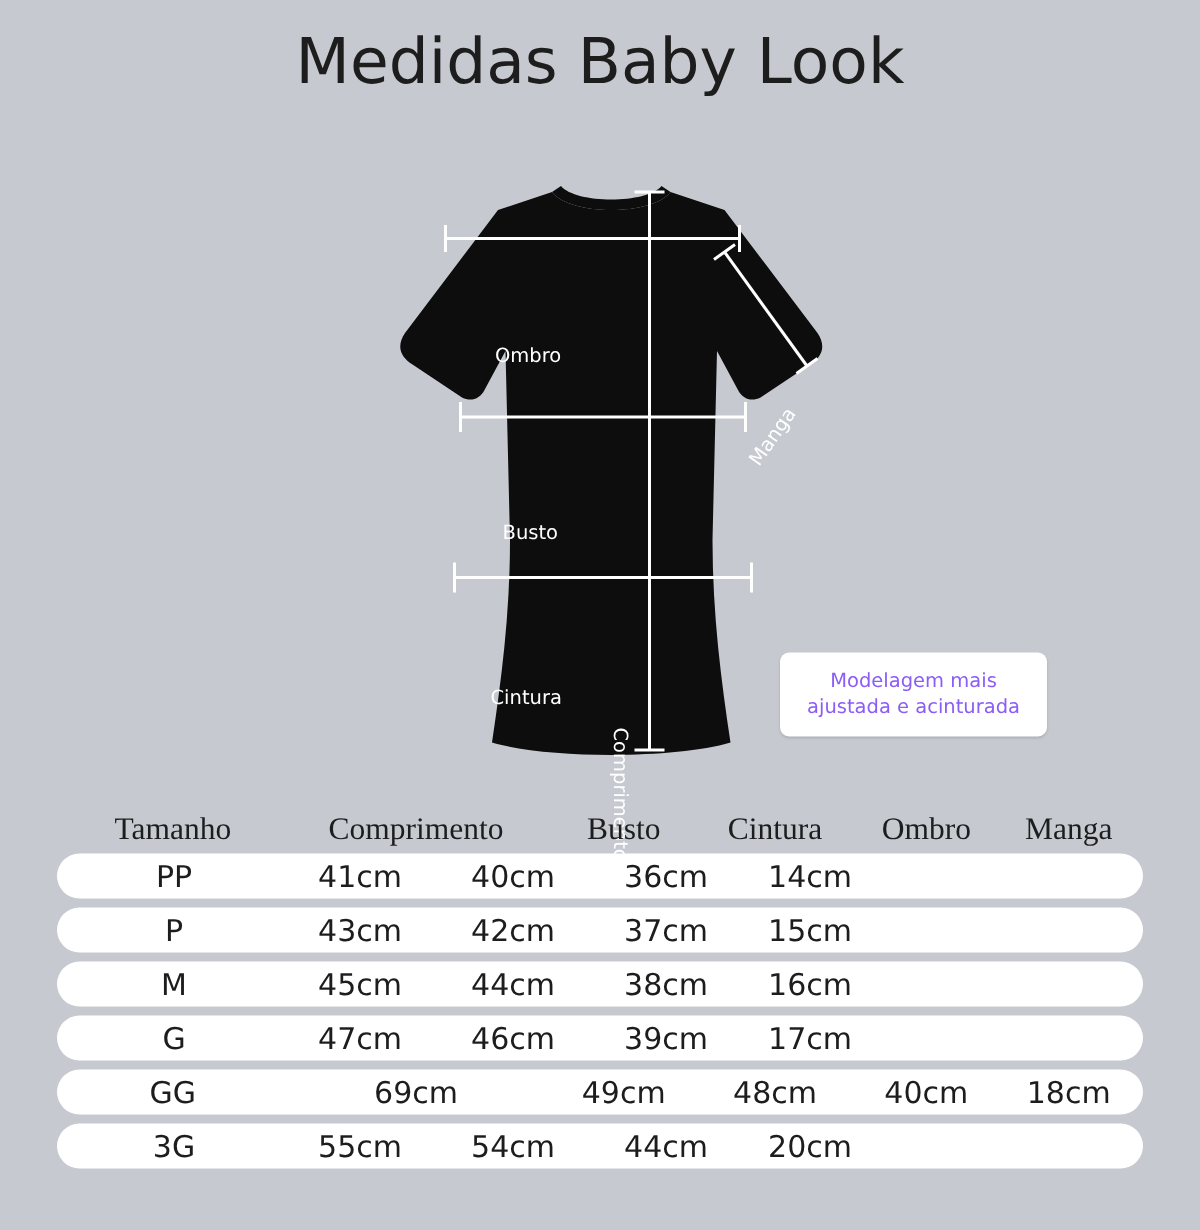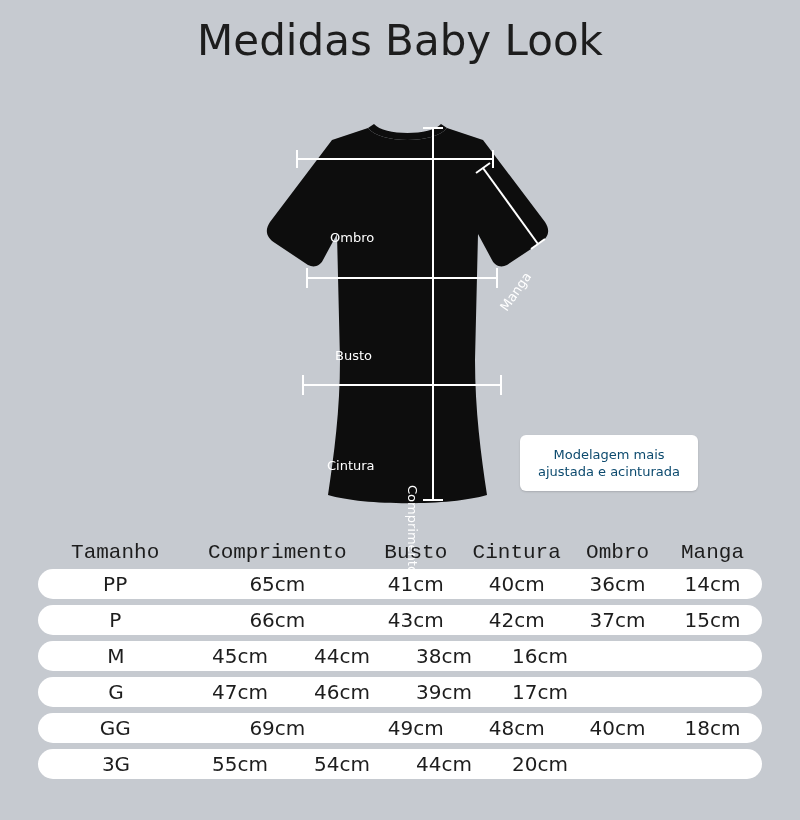--- a/index.html
+++ b/index.html
@@ -72,21 +72,21 @@
     background: #ffffff;
     border-radius: 6px;
     display: flex;
     align-items: center;
     justify-content: center;
     text-align: center;
     box-shadow: 0 1px 2px rgba(0,0,0,0.15);
   }
   .note-box span {
     font-size: 13px;
-    color: #0c4a6e;
+    color: #8b5cf6;
     line-height: 17px;
     font-family: "DejaVu Sans", sans-serif;
     padding: 0 6px;
   }
 
   
   .size-table {
     position: absolute;
     left: 38px;
     top: 535px;
@@ -95,21 +95,21 @@
   .tbl-head {
     display: flex;
     align-items: center;
     height: 34px;
     padding: 0 4px;
   }
   .tbl-head div {
     font-size: 21px;
     color: #1d1d1d;
     text-align: center;
-    font-family: Liberation Mono, monospace;
+    font-family: Liberation Serif, serif;
   }
   .tbl-row {
     display: flex;
     align-items: center;
     height: 30px;
     background: #ffffff;
     border-radius: 15px;
     margin-bottom: 6px;
     padding: 0 4px;
   }
@@ -195,30 +195,28 @@
     <div class="c0">Tamanho</div>
     <div class="c1">Comprimento</div>
     <div class="c2">Busto</div>
     <div class="c3">Cintura</div>
     <div class="c4">Ombro</div>
     <div class="c5">Manga</div>
   </div>
 
   <div class="tbl-row">
     <div class="c0">PP</div>
-    <div class="c1">65cm</div>
     <div class="c2">41cm</div>
     <div class="c3">40cm</div>
     <div class="c4">36cm</div>
     <div class="c5">14cm</div>
   </div>
 
   <div class="tbl-row">
     <div class="c0">P</div>
-    <div class="c1">66cm</div>
     <div class="c2">43cm</div>
     <div class="c3">42cm</div>
     <div class="c4">37cm</div>
     <div class="c5">15cm</div>
   </div>
 
   <div class="tbl-row">
     <div class="c0">M</div>
     <div class="c2">45cm</div>
     <div class="c3">44cm</div>

